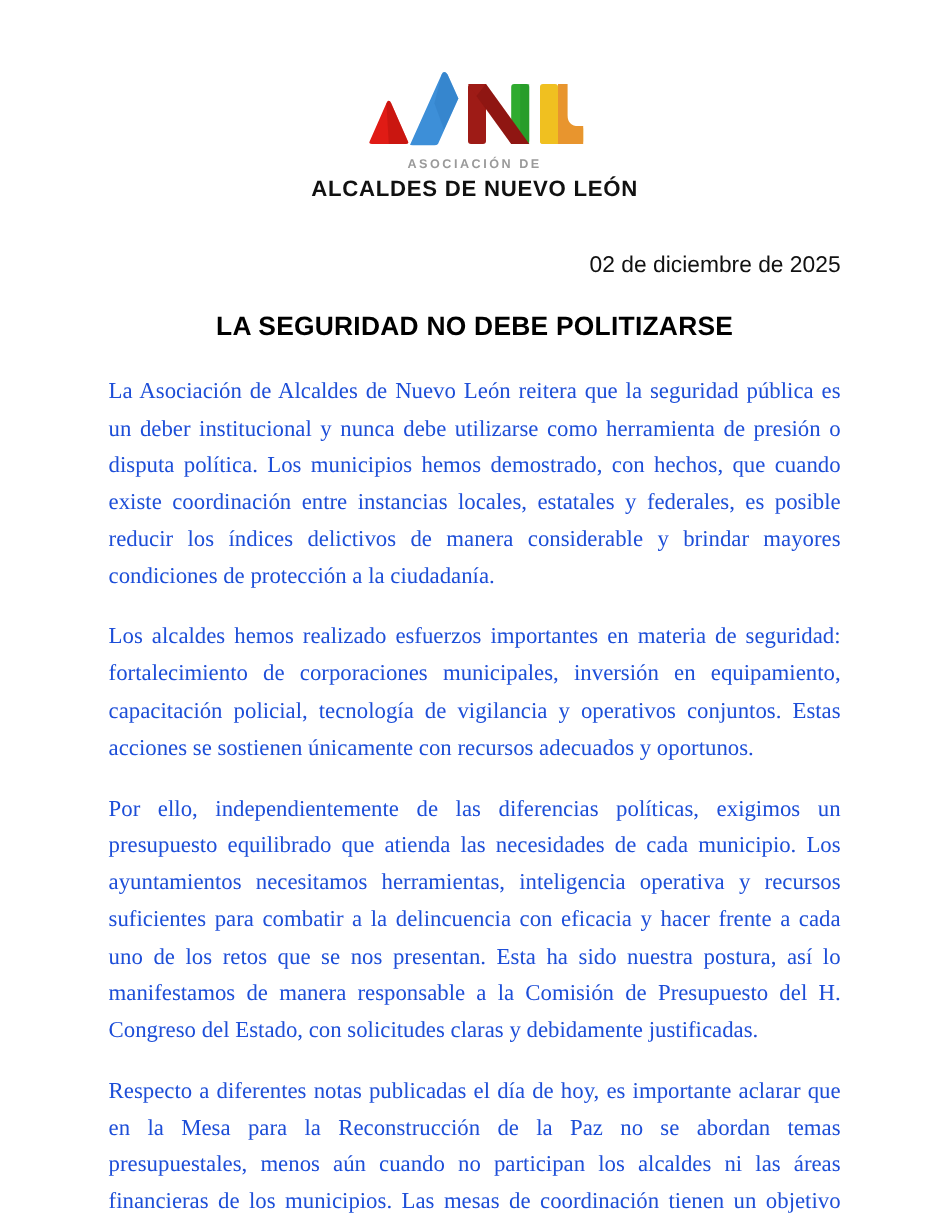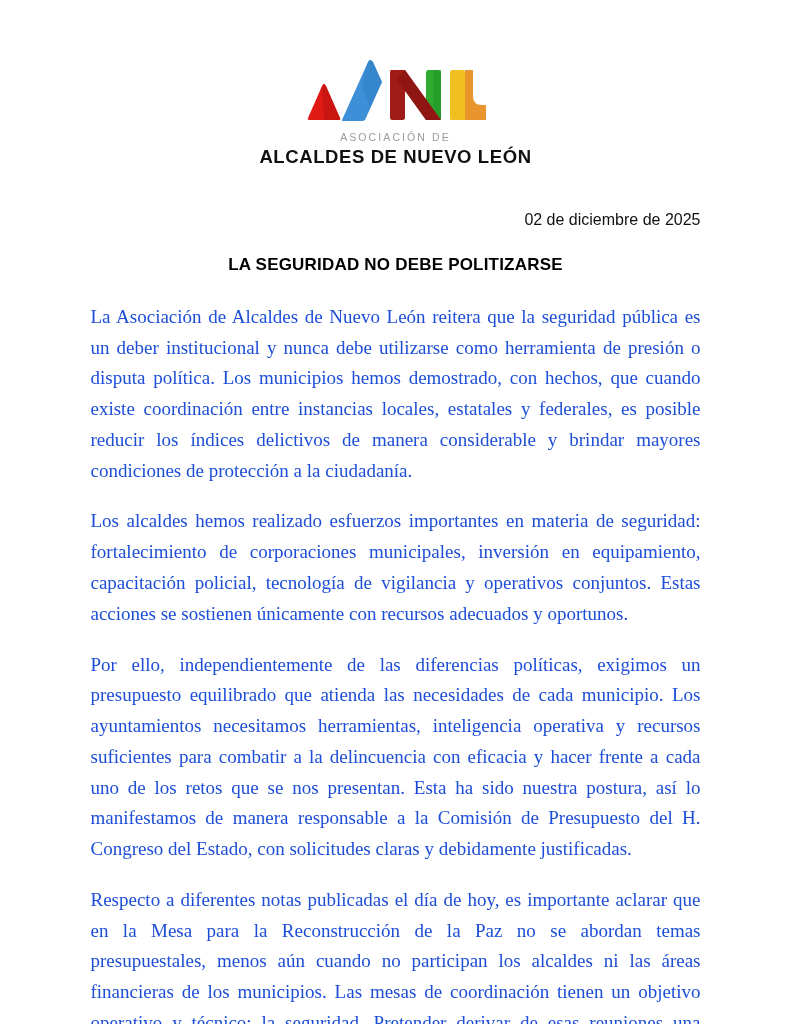--- a/index.html
+++ b/index.html
@@ -38,21 +38,21 @@
   .logo-mark svg {
     display: block;
     width: 212px;
     height: 68px;
   }
   .logo-sub {
     margin-top: 8px;
     font-size: 10.5px;
     letter-spacing: 2.1px;
     color: #9a9a9a;
-    font-weight: 400;
+    font-weight: 700;
     text-align: center;
     line-height: 1.1;
   }
   .logo-main {
     margin-top: 3px;
     font-size: 18.5px;
     letter-spacing: 0.6px;
     font-weight: 700;
     color: #111111;
     text-align: center;
@@ -60,27 +60,27 @@
   }
 
   
   .doc {
     margin: 0 auto;
     width: 610px;
     padding-top: 44px;
   }
   .date-line {
     text-align: right;
-    font-size: 16px;
+    font-size: 19px;
     color: #111111;
     margin-bottom: 26px;
   }
   .doc-title {
     text-align: center;
-    font-size: 17px;
+    font-size: 22px;
     font-weight: 700;
     letter-spacing: 0.2px;
     color: #000000;
     margin-bottom: 27px;
   }
   .para {
     text-align: justify;
     font-size: 19px;
     line-height: 1.62;
     color: #1d4ed8;

